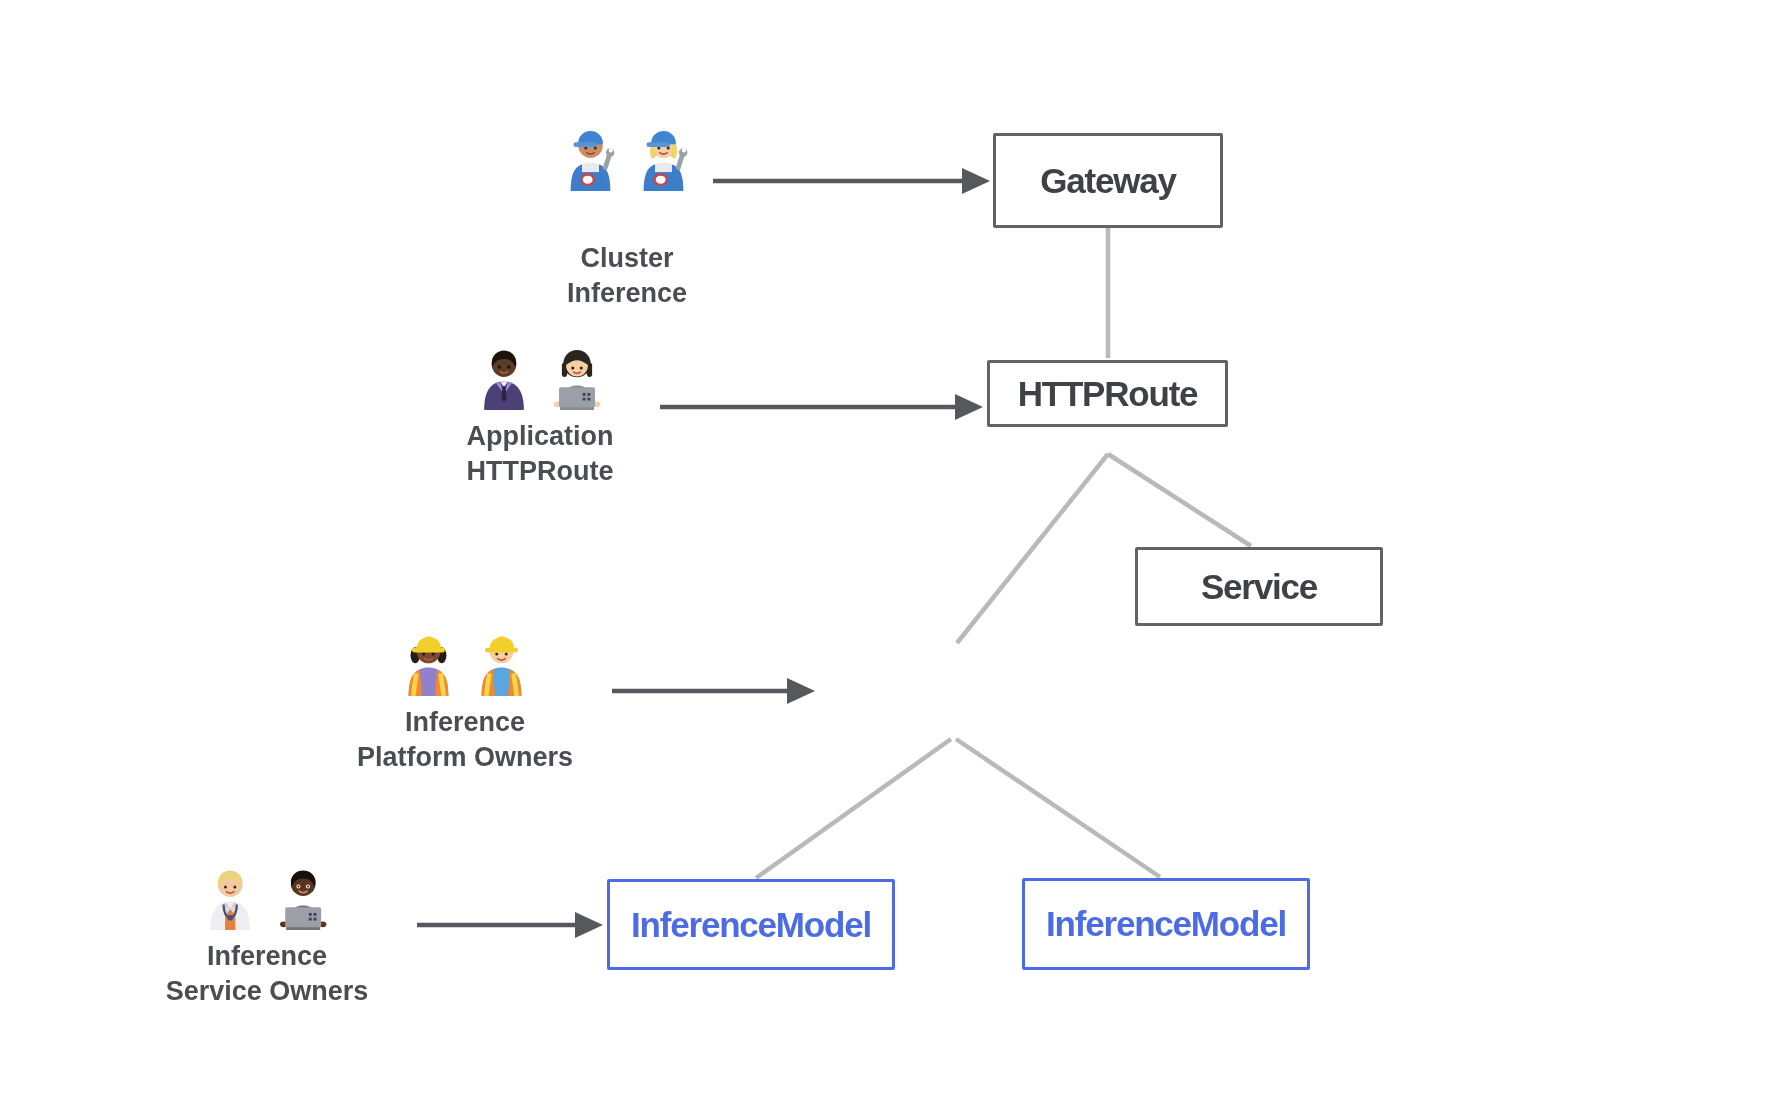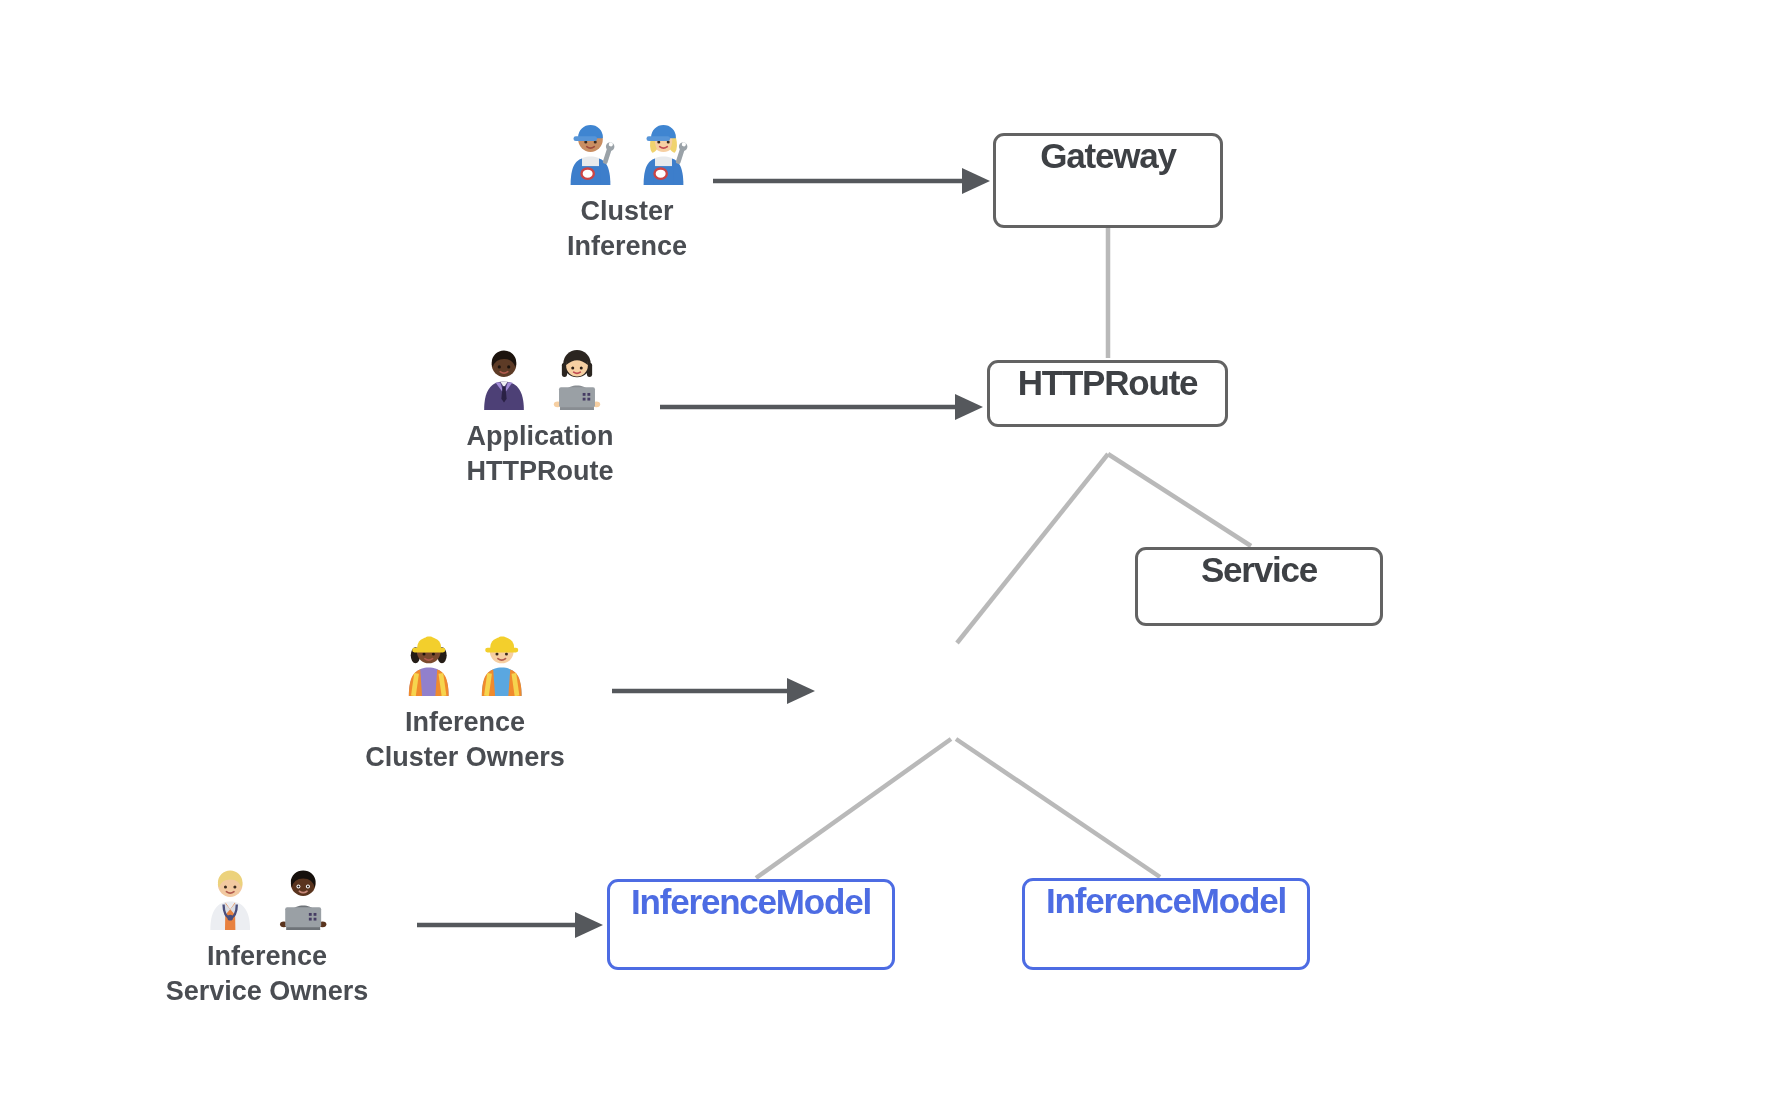--- a/index.html
+++ b/index.html
@@ -13,21 +13,21 @@
   }
   *{box-sizing:border-box;}
   body{margin:0;background:var(--background);font-family:"Liberation Sans",sans-serif;}
   .canvas{position:relative;width:1791px;height:1095px;background:var(--background);overflow:hidden;}
   .edges{position:absolute;left:0;top:0;width:1791px;height:1095px;pointer-events:none;}
   .edge-light{stroke:var(--edge-light);stroke-width:4.5;fill:none;}
   .edge-dark{stroke:var(--arrow-dark);stroke-width:4.5;fill:none;}
   .arrowhead{fill:var(--arrow-dark);stroke:none;}
   .node{
     position:absolute;background:#fff;border:3.5px solid var(--node-border-gray);
-    border-radius:11px;display:flex;align-items:flex-start;justify-content:center;
+    border-radius:2px;display:flex;align-items:center;justify-content:center;
     font-weight:bold;font-size:35px;letter-spacing:-1.2px;color:var(--node-text-dark);
     white-space:nowrap;
   }
   .node.blue{border-color:var(--node-blue);color:var(--node-blue);}
   .persona{position:absolute;transform:translateX(-50%);display:flex;flex-direction:column;align-items:center;}
   .figures{display:flex;gap:16px;align-items:flex-end;height:70px;}
   .figures svg{width:57px;height:70px;display:block;}
   .persona-label{margin-top:9px;text-align:center;font-size:27px;font-weight:bold;
     color:var(--persona-label);line-height:35px;white-space:nowrap;}
   .persona-label span{display:block;}
@@ -72,21 +72,21 @@
   <div class="node" style="left:1135px;top:547px;width:248px;height:79px;">
     <span>Service</span>
   </div>
   <div class="node blue" style="left:607px;top:879px;width:288px;height:91px;">
     <span>InferenceModel</span>
   </div>
   <div class="node blue" style="left:1022px;top:878px;width:288px;height:92px;">
     <span>InferenceModel</span>
   </div>
 
-  <div class="persona" style="left:627px;top:115px;">
+  <div class="persona" style="left:627px;top:121px;gap:41px;">
     <div class="figures">
       <svg viewBox="0 0 60 74">
         <path d="M9,74 C9,50 19,44 30,44 C41,44 51,50 51,74 Z" fill="#e8eaec"></path>
         <path d="M9,74 C9,53 15,48 21,46 L21,74 Z" fill="#3d7ecb"></path>
         <path d="M51,74 C51,53 45,48 39,46 L39,74 Z" fill="#3d7ecb"></path>
         <rect x="19" y="54" width="22" height="20" fill="#3d7ecb"></rect>
         <g transform="rotate(18 48 42)">
           <rect x="45.5" y="34" width="5" height="18" rx="2" fill="#9aa2a8"></rect>
           <circle cx="48" cy="33" r="4.5" fill="#9aa2a8"></circle>
           <circle cx="48" cy="30.5" r="2.2" fill="#fff"></circle>
@@ -193,21 +193,21 @@
         <circle cx="25" cy="29.5" r="1.6" fill="#3a2a1e"></circle>
         <circle cx="35" cy="29.5" r="1.6" fill="#3a2a1e"></circle>
         <path d="M26,34.5 q4,3 8,0" stroke="#b05b4e" stroke-width="1.8" fill="none" stroke-linecap="round"></path>
         <path d="M18,22 a12.5,10.5 0 0 1 25,0 l0,2 l-25,0 z" fill="#f3cf2c"></path>
         <rect x="12.5" y="23" width="35" height="5" rx="2.5" fill="#f3cf2c"></rect>
         <rect x="26.5" y="11" width="8" height="5" rx="2.5" fill="#f3cf2c"></rect>
       </svg>
     </div>
     <div class="persona-label">
       <span>Inference</span>
-      <span>Cluster Owners</span>
+      <span>Platform Owners</span>
     </div>
   </div>
 
   <div class="persona" style="left:267px;top:860px;">
     <div class="figures">
       <svg viewBox="0 0 60 74">
         <path d="M9,74 C9,50 19,44 30,44 C41,44 51,50 51,74 Z" fill="#eceef2"></path>
         <path d="M25,45 L30,52 L35,45 L35.5,74 L24.5,74 Z" fill="#e8813f"></path>
         <path d="M24,45 L30,52 L24,59 Z" fill="#dadce2"></path>
         <path d="M36,45 L30,52 L36,59 Z" fill="#dadce2"></path>

